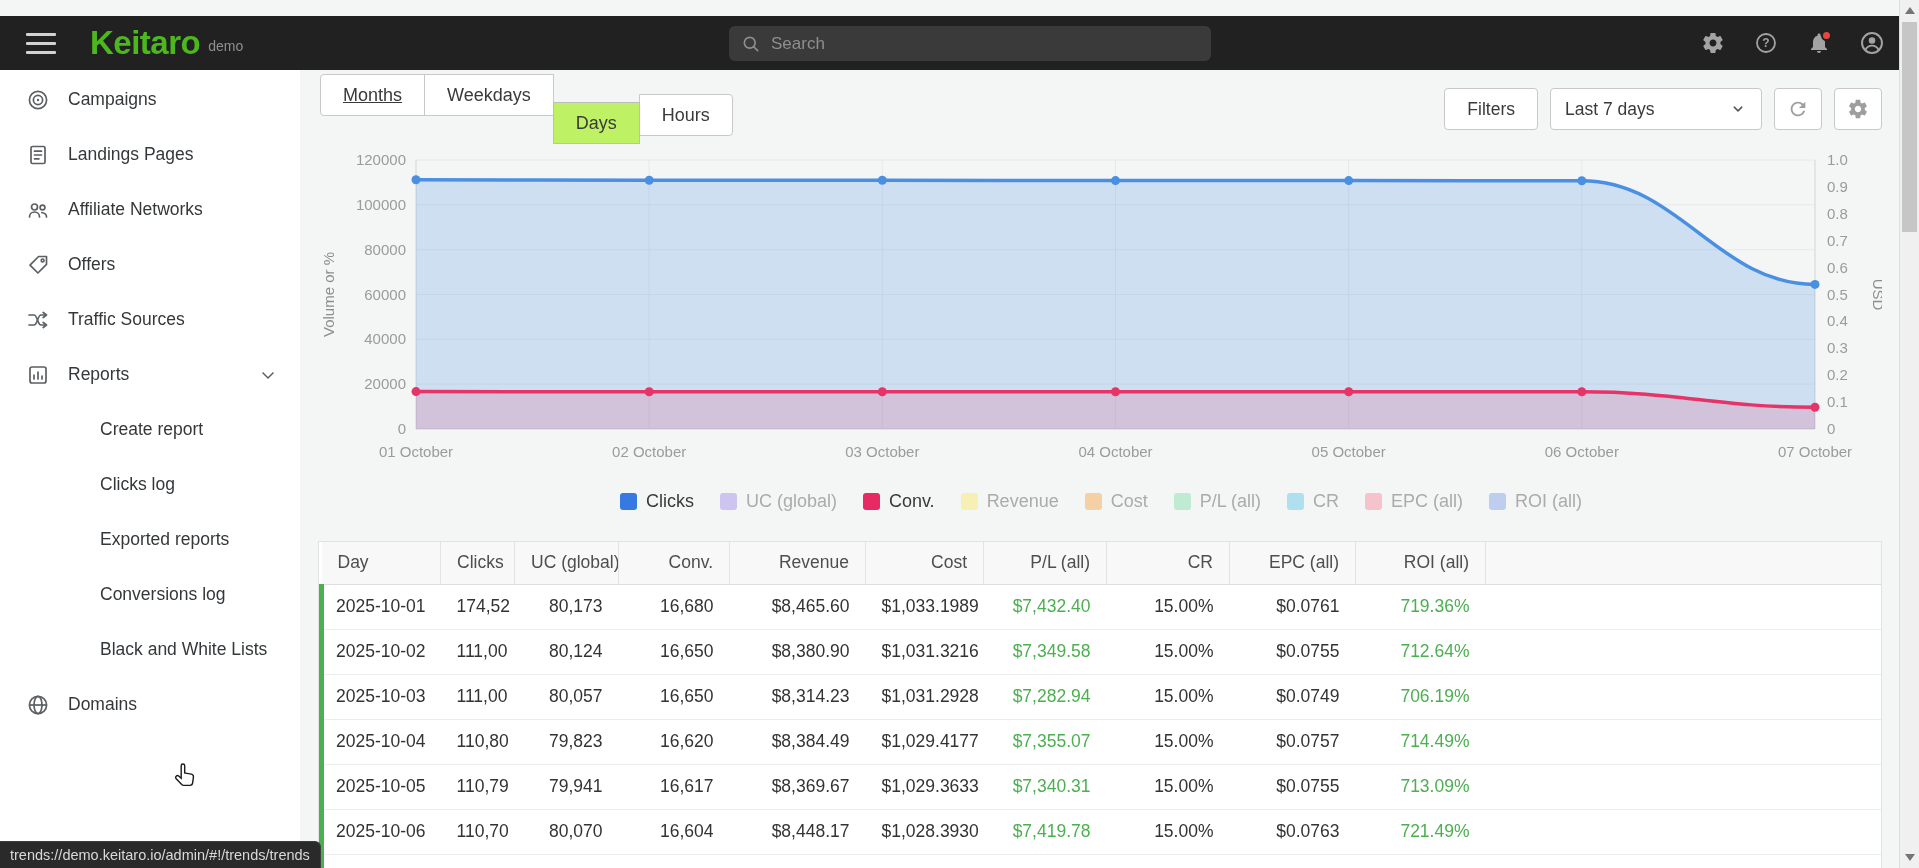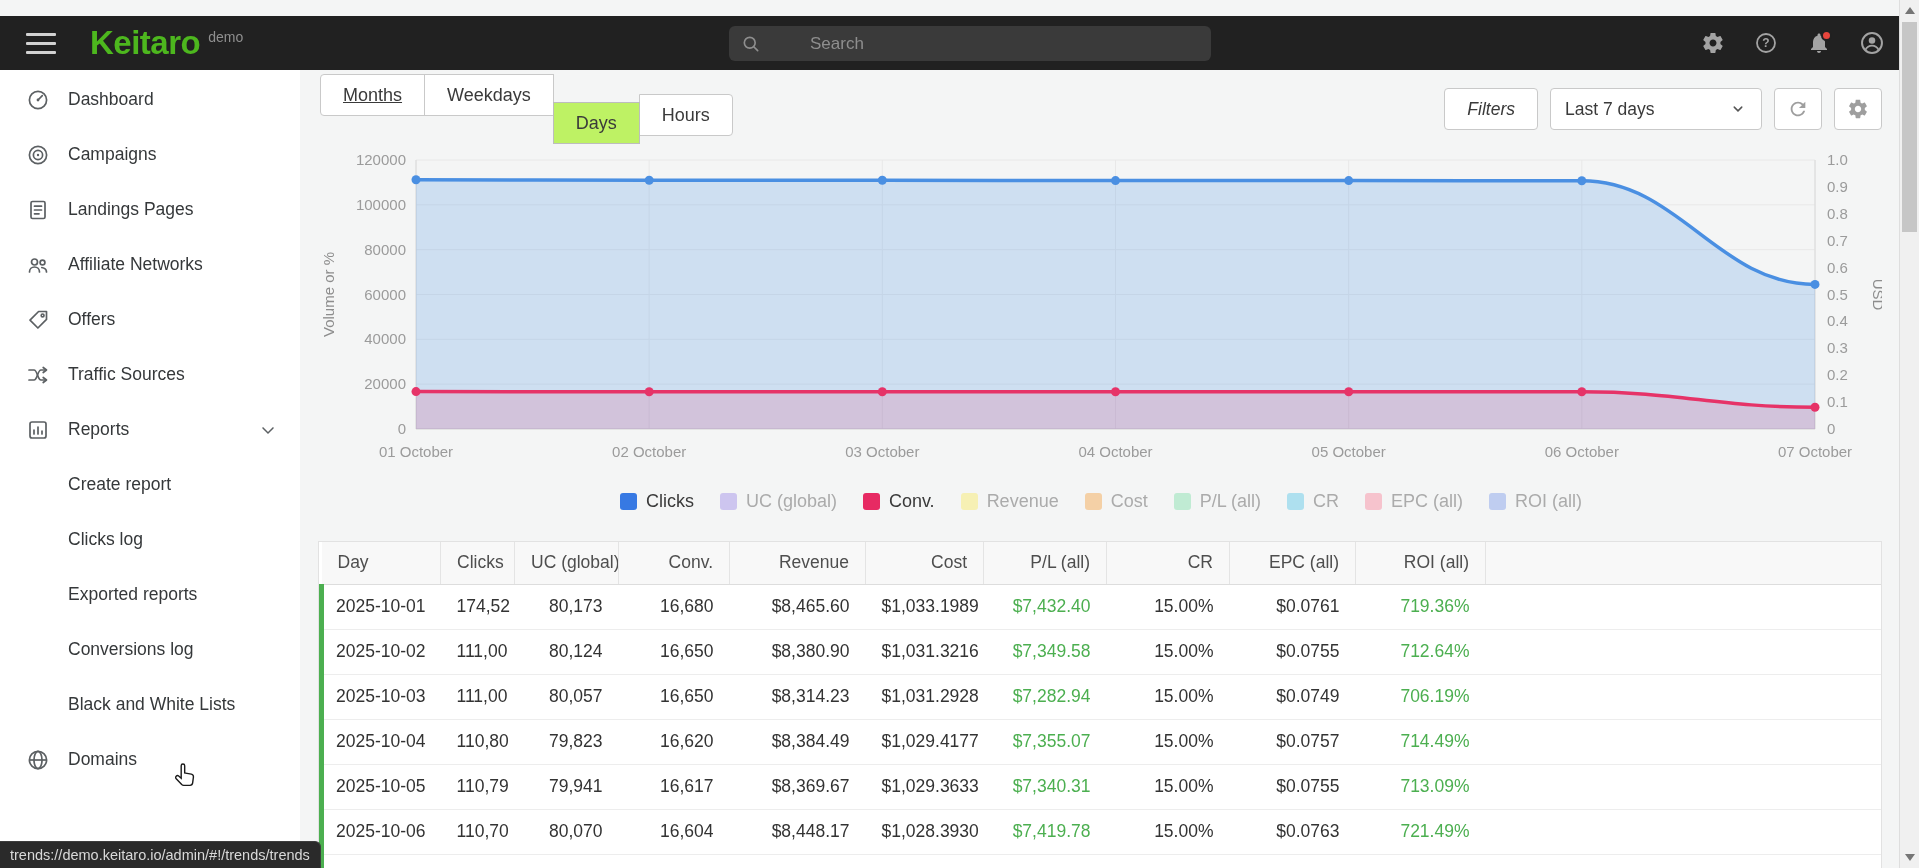--- a/index.html
+++ b/index.html
@@ -4,48 +4,48 @@
 <style>
   * {margin:0; padding:0; box-sizing:border-box;}
   html,body {width:1919px; height:868px; overflow:hidden; font-family:"Liberation Sans",sans-serif; background:#f4f5f5;}
 
   
   .topbar {position:absolute; left:0; top:16px; width:1899px; height:54px; background:#212121; display:flex; align-items:center; z-index:20;}
   .hamburger {width:30px; height:21px; margin-left:26px; display:flex; flex-direction:column; justify-content:space-between; cursor:pointer;}
   .hamburger span {display:block; height:3px; background:#d2d2d2; border-radius:1px;}
   .brand {margin-left:34px; display:flex; align-items:flex-start;}
   .brand-name {font-size:33px; font-weight:bold; color:#4db71e; line-height:0.95; letter-spacing:-0.5px; cursor:pointer;}
-  .brand-badge {font-size:14px; color:#8f8f8f; margin-left:8px; margin-top:2px;}
-  .search {position:absolute; left:729px; top:10px; width:482px; height:35px; background:#3a3a3a; border-radius:6px; display:flex; align-items:center; padding:0 12px;gap:39px;}
+  .brand-badge {font-size:14px; color:#8f8f8f; margin-left:8px; margin-top:11px;}
+  .search {position:absolute; left:729px; top:10px; width:482px; height:35px; background:#3a3a3a; border-radius:6px; display:flex; align-items:center; padding:0 12px;}
   .search input {flex:1; margin-left:10px; background:transparent; border:none; outline:none; color:#cfcfcf; font-size:17px; font-family:inherit;}
   .search input::placeholder {color:#8e8e8e;}
   .topbar-icons {position:absolute; right:14px; top:0; height:54px; display:flex; align-items:center; gap:26px;}
   .tb-icon {position:relative; width:27px; height:27px; display:flex; align-items:center; justify-content:center; cursor:pointer;}
   .bell-dot {position:absolute; right:0; top:0; width:11px; height:11px; background:#e8453c; border-radius:50%; border:2px solid #212121;}
 
   
   .sidebar {position:absolute; left:0; top:54px; width:300px; height:814px; background:#ffffff; padding-top:18px; z-index:5;}
   .side-item {height:55px; display:flex; align-items:center; padding-left:26px; cursor:pointer; position:relative;}
   .side-item.active {background:#ececec;}
   .side-item .slabel {margin-left:18px; font-size:17.5px; color:#35383a; white-space:nowrap;}
-  .side-sub {padding-left:68px;align-items:center;}
+  .side-sub {padding-left:100px;align-items:center;}
   .side-sub .slabel {margin-left:0;}
   .chev {position:absolute; right:22px; top:50%; transform:translateY(-50%);}
 
   
   .main {position:absolute; left:300px; top:54px; width:1599px; height:814px; background:#f4f5f5; overflow:hidden;}
   .toolbar {position:absolute; left:20px; right:17px; top:34px; height:42px; display:flex; align-items:center; justify-content:space-between;}
   .tabgroup {display:flex;}
   .tab {height:42px; padding:0 22px; background:#fff; border:1px solid #c9c9c9; font-size:18px; color:#3a3a3a; font-family:inherit; cursor:pointer; margin-left:-1px; position:relative;}
   .tab:first-child {border-radius:4px 0 0 4px; margin-left:0;text-decoration:underline;}
   .tab:last-child {border-radius:0 4px 4px 0;margin-top:20px;}
   .tab.active {background:#bef264; border-color:#bdbdbd; z-index:1;margin-top:28px;}
   .controls {display:flex; gap:12px; align-items:center;}
   .btn {height:42px; background:#fff; border:1px solid #c9c9c9; border-radius:4px; font-size:17.5px; color:#3a3a3a; font-family:inherit; cursor:pointer; display:flex; align-items:center; justify-content:center;}
-  .btn-filters {padding:16px 22px;font-style:italic;}
+  .btn-filters {padding:16px 22px;}
   .select {width:212px; padding:0 14px; justify-content:space-between;}
   .icon-btn {width:48px;}
 
   
   #chart-svg {position:absolute; left:20px; top:86px;}
   .grid {stroke:#e8e8e8; stroke-width:1;}
   .axis {stroke:#dadada; stroke-width:1;}
   .tick {font-size:15px; fill:#9b9b9b;}
   .tl {text-anchor:end;}
   .tr {text-anchor:start;}
@@ -117,28 +117,20 @@
       <svg width="26" height="26" viewBox="0 0 24 24">
           <circle cx="12" cy="12" r="9.2" fill="none" stroke="#a3a3a3" stroke-width="1.8"></circle>
           <circle cx="12" cy="9.6" r="3" fill="#a3a3a3"></circle>
           <path d="M5.9 18.3 c1.3-2.5 3.6-3.9 6.1-3.9 s4.8 1.4 6.1 3.9" fill="none" stroke="#a3a3a3" stroke-width="1.8"></path>
         </svg>
     </span>
   </div>
 </div>
 
 <div class="sidebar">
-  <div class="side-item">
-    <svg width="24" height="24" viewBox="0 0 24 24" fill="none" stroke="#5c6063" stroke-width="1.7" stroke-linecap="round">
-        <circle cx="12" cy="12" r="8.6"></circle>
-        <path d="M12 12 L16.3 7.7"></path>
-        <circle cx="12" cy="12" r="1.4" fill="#5c6063" stroke="none"></circle>
-      </svg>
-    <span class="slabel">Dashboard</span>
-  </div>
   <div class="side-item">
     <svg width="24" height="24" viewBox="0 0 24 24" fill="none" stroke="#5c6063" stroke-width="1.7">
         <circle cx="12" cy="12" r="8.6"></circle>
         <circle cx="12" cy="12" r="4.6"></circle>
         <circle cx="12" cy="12" r="1.2" fill="#5c6063" stroke="none"></circle>
       </svg>
     <span class="slabel">Campaigns</span>
   </div>
   <div class="side-item">
     <svg width="24" height="24" viewBox="0 0 24 24" fill="none" stroke="#5c6063" stroke-width="1.7" stroke-linecap="round">

